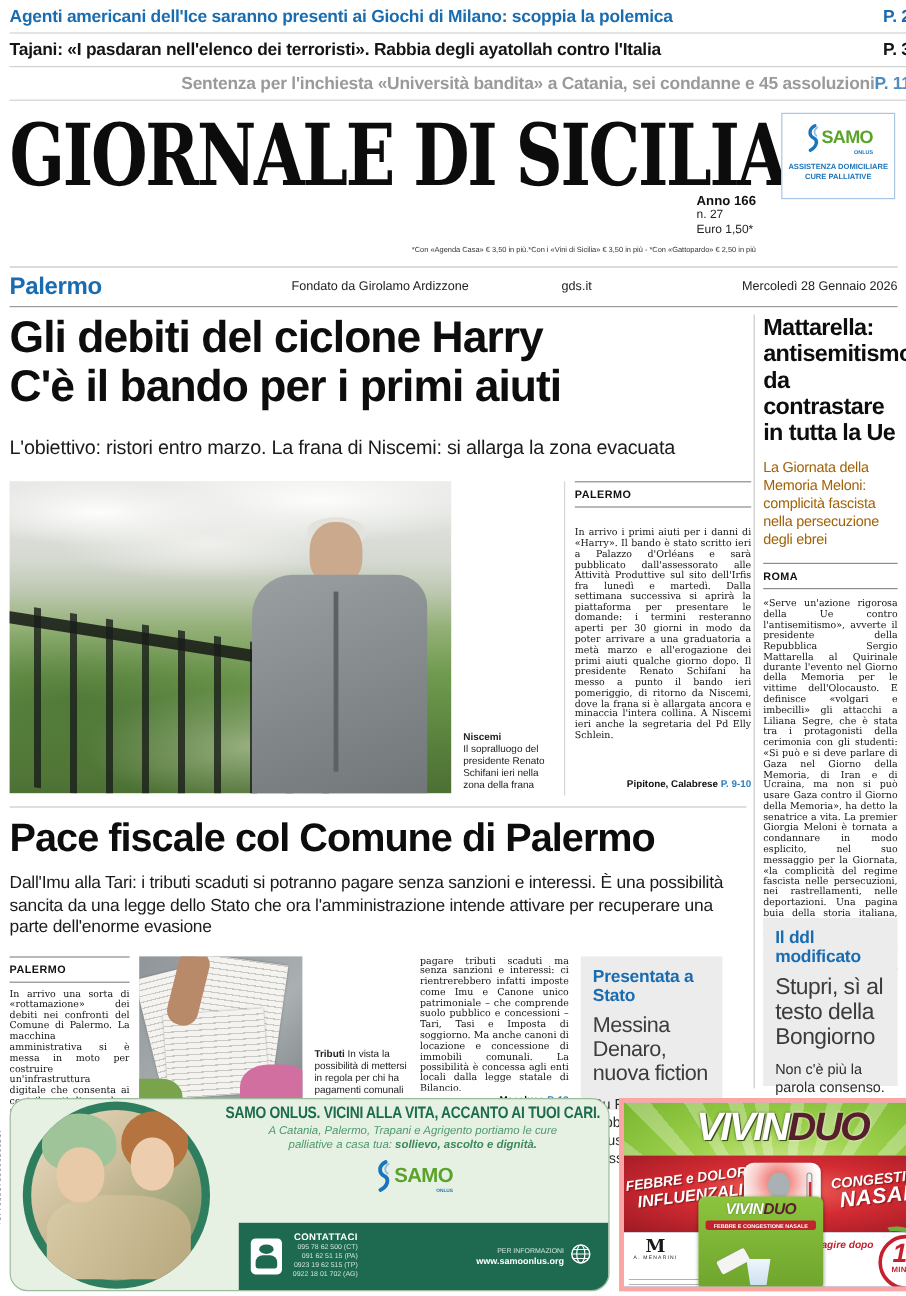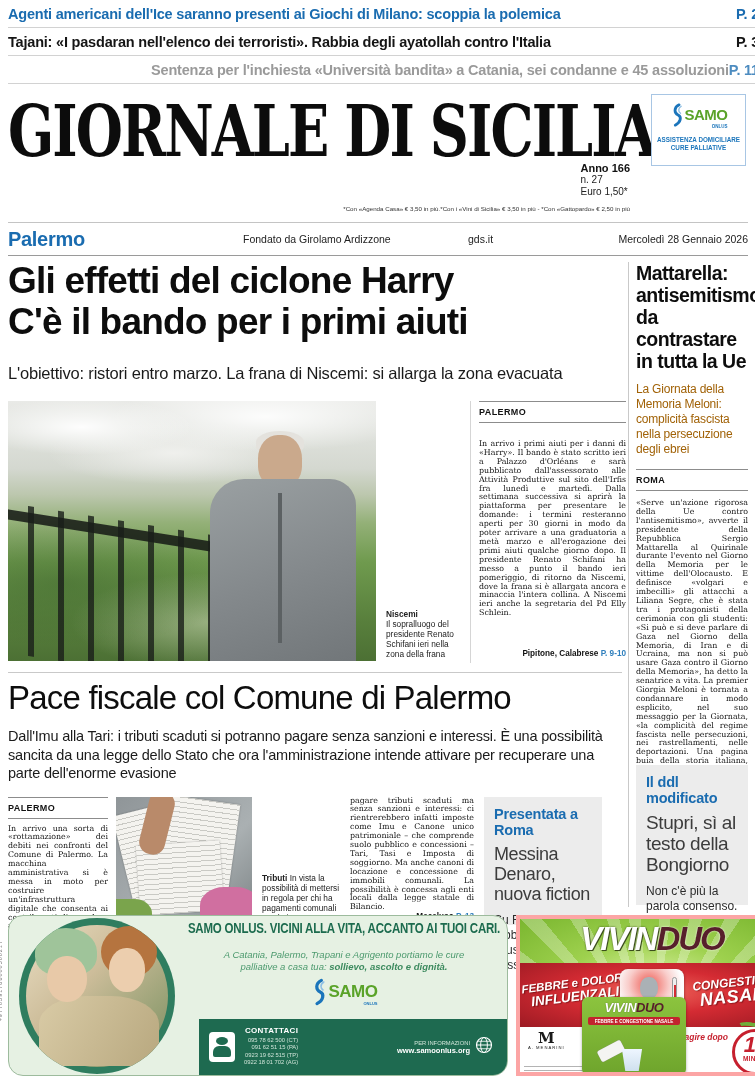--- a/index.html
+++ b/index.html
@@ -64,21 +64,21 @@
   .lead-bodycol { width:156px; flex:none; margin-left:8px; border-left:1px solid #d5d5d5; padding-left:8px; }
   .datelinebox { border-top:1px solid #8c8c8c; border-bottom:1px solid #8c8c8c; font-size:9px; font-weight:bold; letter-spacing:.4px; padding:5px 0; margin-bottom:7px; }
   .serifbody { font-family:"DejaVu Serif", serif; font-size:7.9px; line-height:8.9px; text-align:justify; color:#141414; }
   .lead-bodycol .serifbody { height:206px; overflow:hidden;margin-top:17px; }
   .byline { text-align:right; font-size:8.2px; margin-top:3px; }
   .byline b { color:#111; }
   .pageref { color:#2f7fbd; font-weight:bold; }
 
   
   .second { position:absolute; left:8px; top:672px; width:614px; border-top:1px solid #c9c9c9; padding-top:6px; }
-  .second-h2 { font-size:33px; font-weight:400; letter-spacing:-0.8px; color:#0d0d0d; }
+  .second-h2 { font-size:33px; font-weight:700; letter-spacing:-0.8px; color:#0d0d0d; }
   .second-sub { margin-top:10px; font-size:14.5px; line-height:18.5px; color:#1b1b1b; letter-spacing:-0.2px; }
   .second-row { display:flex; margin-top:14px; height:132px; }
   .sec-col1 { width:100px; flex:none; }
   .sec-col1 .serifbody { height:104px; overflow:hidden; }
   .sec-col1 .datelinebox { margin-bottom:6px; }
   .tax-photo { position:relative; width:136px; height:126px; flex:none; margin-left:8px; background:linear-gradient(135deg,#8f9598 0%,#aab0b2 60%,#7d8486 100%); overflow:hidden; }
   .paper { position:absolute; background:#f4f3ef; box-shadow:0 0 2px rgba(0,0,0,.3); }
   .paper.lines { background-image:repeating-linear-gradient(0deg,#c9c9c4 0 1px, transparent 1px 5px); }
   .hand { position:absolute; left:28px; top:-6px; width:26px; height:64px; background:#b98a6a; border-radius:12px; transform:rotate(14deg); }
   .sweater { position:absolute; right:-8px; bottom:-10px; width:60px; height:46px; background:#d06fa0; border-radius:40% 40% 0 0; }
@@ -111,21 +111,21 @@
   .ad-samo { position:relative; width:500px; height:161px; flex:none; background:#e6f1e3; border:1px solid #9dbb9d; border-radius:15px; overflow:hidden; }
   .samo-circle { position:absolute; left:10px; top:2px; width:156px; height:156px; border-radius:50%; background:#2f7d5f; overflow:hidden; }
   .samo-circle .inner { position:absolute; left:7px; top:7px; width:142px; height:142px; border-radius:50%; background:linear-gradient(135deg,#e9ddc2 0%,#cdbd9a 40%,#9aa277 75%,#7d8a60 100%); }
   .samo-circle .scarf { position:absolute; left:16px; top:10px; width:62px; height:48px; background:#9fc49a; border-radius:50% 50% 40% 40%; }
   .samo-circle .face1 { position:absolute; left:28px; top:38px; width:40px; height:46px; background:#e8c9a8; border-radius:48%; }
   .samo-circle .hair2 { position:absolute; left:82px; top:8px; width:56px; height:52px; background:#b5743f; border-radius:50%; }
   .samo-circle .face2 { position:absolute; left:90px; top:30px; width:36px; height:44px; background:#ecceae; border-radius:48%; }
   .samo-circle .arms { position:absolute; left:20px; top:78px; width:120px; height:70px; background:linear-gradient(120deg,#d9cba6,#b8a87f); border-radius:40% 40% 0 0; }
   .ad-samo .right-zone { position:absolute; left:178px; right:6px; top:6px; text-align:center; }
   .samo-head { color:#1c6b4e; font-weight:900; font-size:11.5px; letter-spacing:-0.2px; transform:scaleY(1.2); }
-  .samo-tag { margin-top:15px; color:#4c9a6e; font-style:italic; font-size:9.5px; line-height:12px; }
+  .samo-tag { margin-top:3px; color:#4c9a6e; font-style:italic; font-size:9.5px; line-height:12px; }
   .samo-tag b { color:#3c8a5e; }
   .samo-logo-mid { margin-top:4px; display:flex; align-items:center; justify-content:center; gap:2px; }
   .samo-logo-mid .samo-green { font-size:17px; }
   .samo-logo-mid .sub2 { font-size:4px; color:#1b75bb; text-align:left; line-height:4.5px; }
   .samo-bar { position:absolute; left:190px; right:0; bottom:0; height:56px; background:#1e6a50; color:#fff; display:flex; align-items:center; padding:0 14px 0 10px; gap:9px; }
   .contact-icon { width:26px; height:30px; background:#ffffff; border-radius:4px; position:relative; flex:none; }
   .contact-icon::before { content:""; position:absolute; left:7px; top:5px; width:12px; height:8px; background:#1e6a50; border-radius:50%; }
   .contact-icon::after { content:""; position:absolute; left:4px; top:14px; width:18px; height:11px; background:#1e6a50; border-radius:6px 6px 2px 2px; }
   .contact-block { line-height:7.5px;text-align:right; }
   .contact-label { font-weight:bold; font-size:8px; letter-spacing:.3px; margin-bottom:2px; }
@@ -225,21 +225,21 @@
     <div class="edition">Palermo</div>
     <div class="founded">Fondato da Girolamo Ardizzone</div>
     <div class="site">gds.it</div>
     <div class="pubdate">Mercoledì 28 Gennaio 2026</div>
   </div>
 
   <div class="rail-divider"></div>
 
   <div class="lead">
     <div class="lead-h1">
-      <div>Gli effetti del ciclone Harry</div>
+      <div>Gli debiti del ciclone Harry</div>
       <div>C'è il bando per i primi aiuti</div>
     </div>
     <div class="lead-sub">L'obiettivo: ristori entro marzo. La frana di Niscemi: si allarga la zona evacuata</div>
     <div class="lead-row">
       <div class="lead-photo">
         <div class="clouds"></div>
         <div class="hillshade"></div>
         <div class="railing-top"></div>
         <div class="railing"></div>
         <div class="figure-man">
@@ -296,21 +296,21 @@
       <div class="sec-captioncol">
         <span><span class="cap-title">Tributi</span> <span>In vista la possibilità di mettersi in regola per chi ha pagamenti comunali scaduti</span></span>
       </div>
       <div class="sec-col2">
         <div class="serifbody">pagare tributi scaduti ma senza sanzioni e interessi: ci rientrerebbero infatti imposte come Imu e Canone unico patrimoniale – che comprende suolo pubblico e concessioni – Tari, Tasi e Imposta di soggiorno. Ma anche canoni di locazione e concessione di immobili comunali. La possibilità è concessa agli enti locali dalla legge statale di Bilancio.</div>
         <div class="byline">
           <b>Macaluso</b> <span class="pageref">P. 13</span>
         </div>
       </div>
       <div class="sec-box graybox">
-        <div class="box-kicker">Presentata a Roma</div>
+        <div class="box-kicker">Presentata a Stato</div>
         <div class="box-title">Messina Denaro, nuova fiction</div>
         <div class="box-sub">Su Rai1 il 3 e il 4 febbraio, Ninni Bruschetta è il boss</div>
         <div class="box-foot">
           <b>Trovato</b> <span class="pageref">P. 22</span>
         </div>
       </div>
     </div>
   </div>
 
   <div class="ads">

